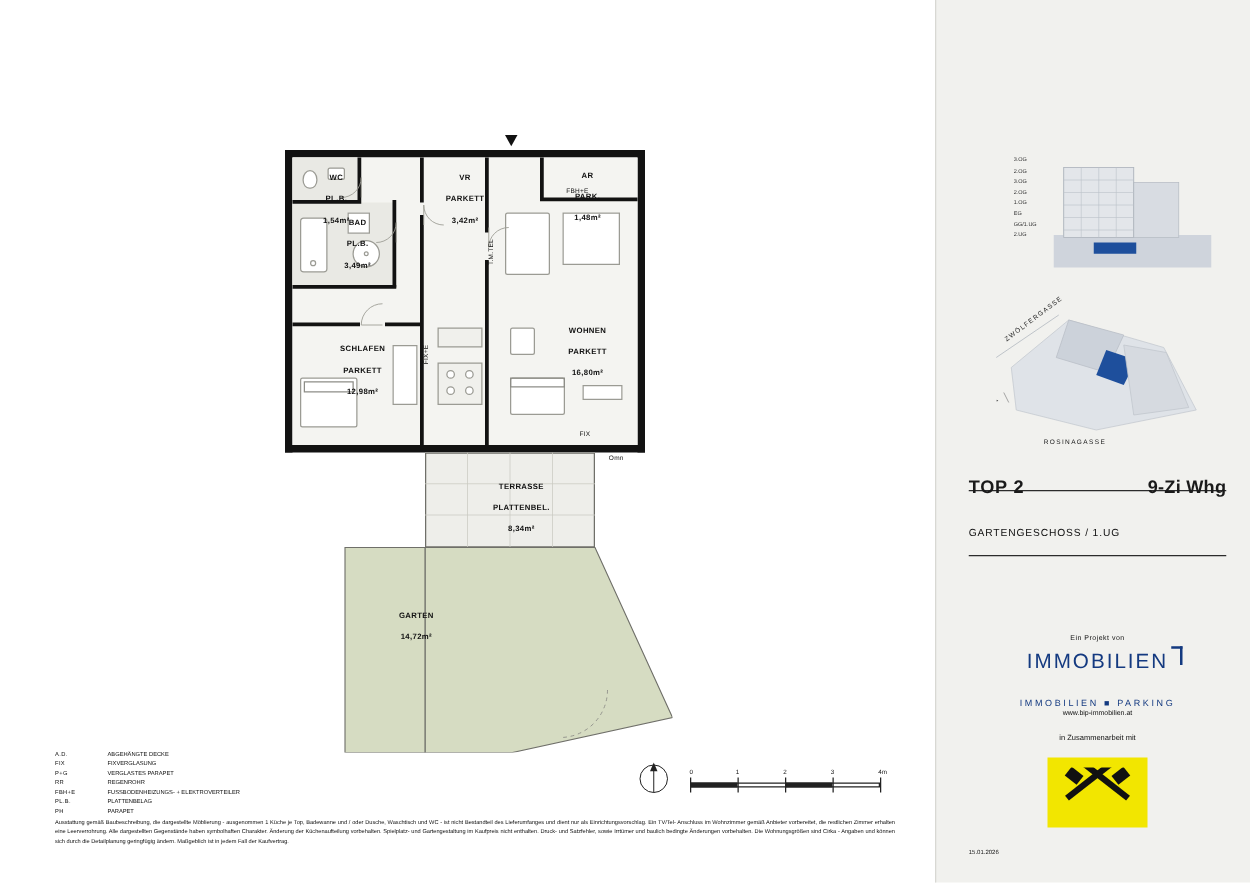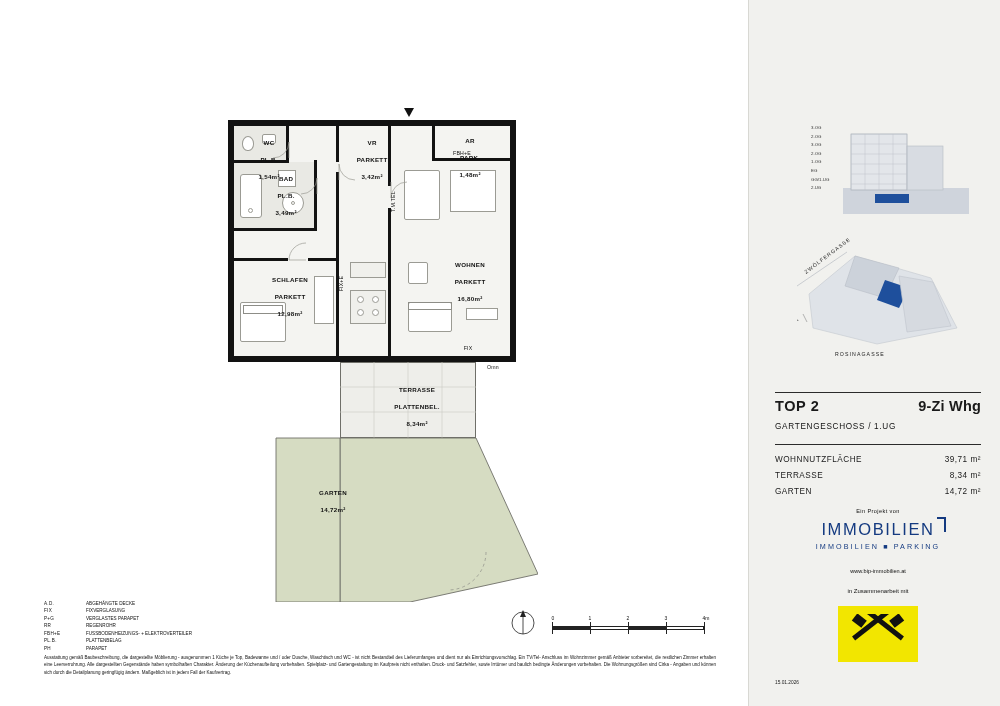--- a/index.html
+++ b/index.html
@@ -81,21 +81,21 @@
   .areas { position:absolute; left:0; width:206px; font-size:8.2px; letter-spacing:.5px; }
   .area-row { display:flex; justify-content:space-between; padding:3.4px 0; }
   .area-row .v { font-weight:400; }
 
   .byline { position:absolute; left:0; width:206px; text-align:center;
             font-size:5.6px; letter-spacing:.4px; color:#111; }
 
   .logo { position:absolute; left:0; width:206px; text-align:center; }
   .logo-main { font-size:16.5px; letter-spacing:1.6px; font-weight:400; color:#143a80;
                display:inline-block; position:relative; }
-  .logo-sub { font-size:7.2px; letter-spacing:2.1px; color:#143a80; margin-top:3px; }
+  .logo-sub { font-size:7.2px; letter-spacing:2.1px; color:#143a80; margin-top:19px; }
   .logo-corner { position:absolute; right:-11px; top:-3px; width:9px; height:15px;
                  border-top:2.4px solid #143a80; border-right:2.4px solid #143a80; }
   .web { position:absolute; left:0; width:206px; text-align:center; font-size:5.6px; color:#111; }
   .coop { position:absolute; left:0; width:206px; text-align:center; font-size:6px; color:#111; }
 
   .partner-logo { position:absolute; left:63px; width:80px; height:56px; background:#f2e600;
                   display:flex; align-items:center; justify-content:center; }
   .date { position:absolute; left:0; font-size:4.8px; color:#222; }
 </style>
 </head>
@@ -351,41 +351,27 @@
           <polygon points="118,40 152,46 170,90 126,96" fill="#d6dae0" stroke="#c0c5cc" stroke-width="0.6"></polygon>
           <line x1="16" y1="50" x2="66" y2="16" stroke="#aeb4bc" stroke-width="0.6"></line>
           <line x1="22" y1="78" x2="26" y2="86" stroke="#888" stroke-width="0.6"></line>
           <text x="16" y="86" font-size="5" fill="#333" font-family="Liberation Sans">‣</text>
         </svg>
         <div class="site-label" style="left:22px; top:34px; transform:rotate(-37deg); transform-origin:left top;">ZWÖLFERGASSE</div>
         <div class="site-label" style="left:54px; top:115px;">ROSINAGASSE</div>
       </div>
 
       <div class="rule" style="top:392px;"></div>
-      <div class="top-row" style="top:398px;align-items:flex-end;">
+      <div class="top-row" style="top:382px;align-items:flex-end;">
         <span class="top-name">TOP 2</span>
         <span class="top-type">9-Zi Whg</span>
       </div>
       <div class="sub" style="top:422px;">GARTENGESCHOSS / 1.UG</div>
       <div class="rule" style="top:444px;"></div>
 
-      <div class="areas" style="top:452px;">
-        <div class="area-row">
-          <span class="k">WOHNNUTZFLÄCHE</span>
-          <span class="v">39,71 m²</span>
-        </div>
-        <div class="area-row">
-          <span class="k">TERRASSE</span>
-          <span class="v">8,34 m²</span>
-        </div>
-        <div class="area-row">
-          <span class="k">GARTEN</span>
-          <span class="v">14,72 m²</span>
-        </div>
-      </div>
 
       <div class="byline" style="top:508px;">Ein Projekt von</div>
       <div class="logo" style="top:520px;">
         <div class="logo-main">
           <span>IMMOBILIEN</span>
           <span class="logo-corner"></span>
         </div>
         <div class="logo-sub">IMMOBILIEN ■ PARKING</div>
       </div>
       <div class="web" style="top:568px;">www.bip-immobilien.at</div>

